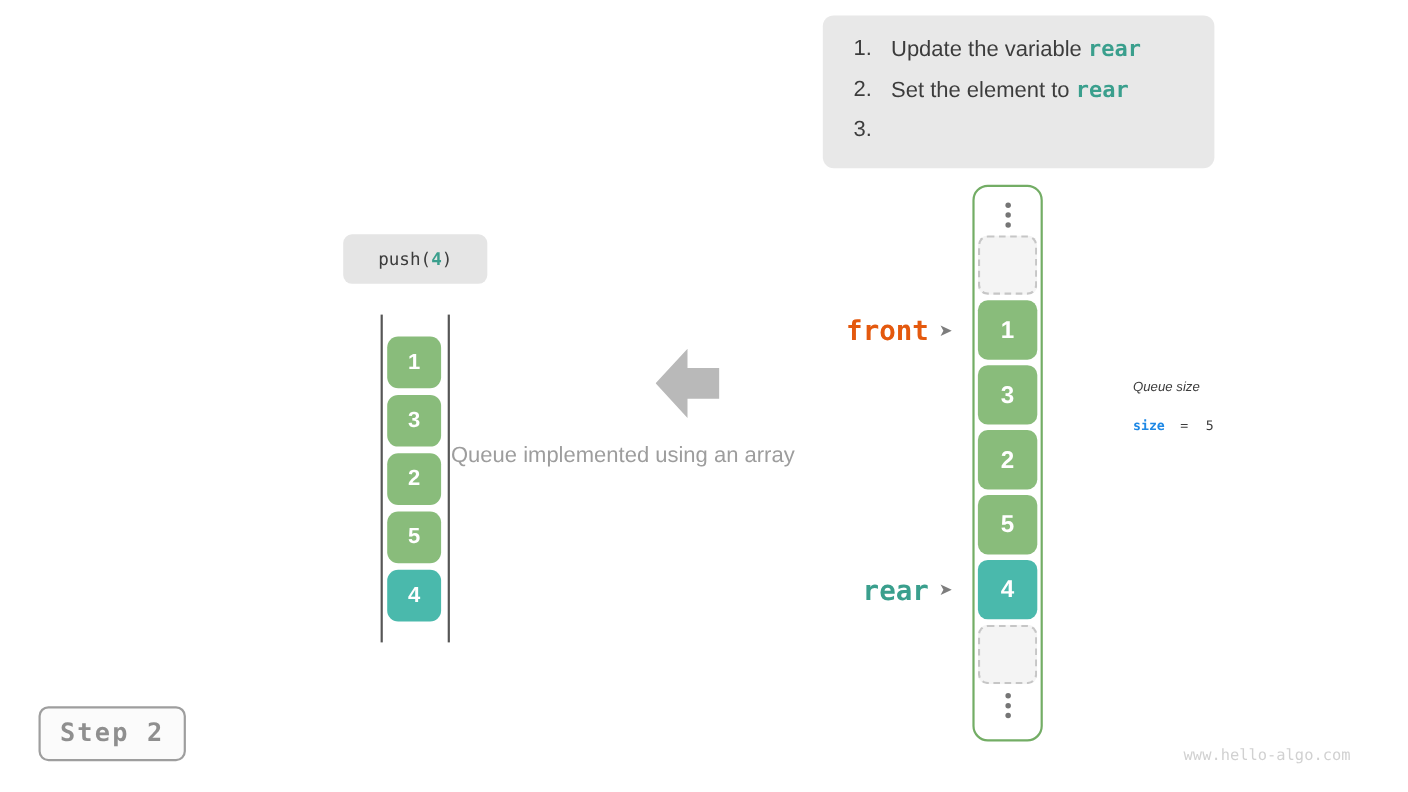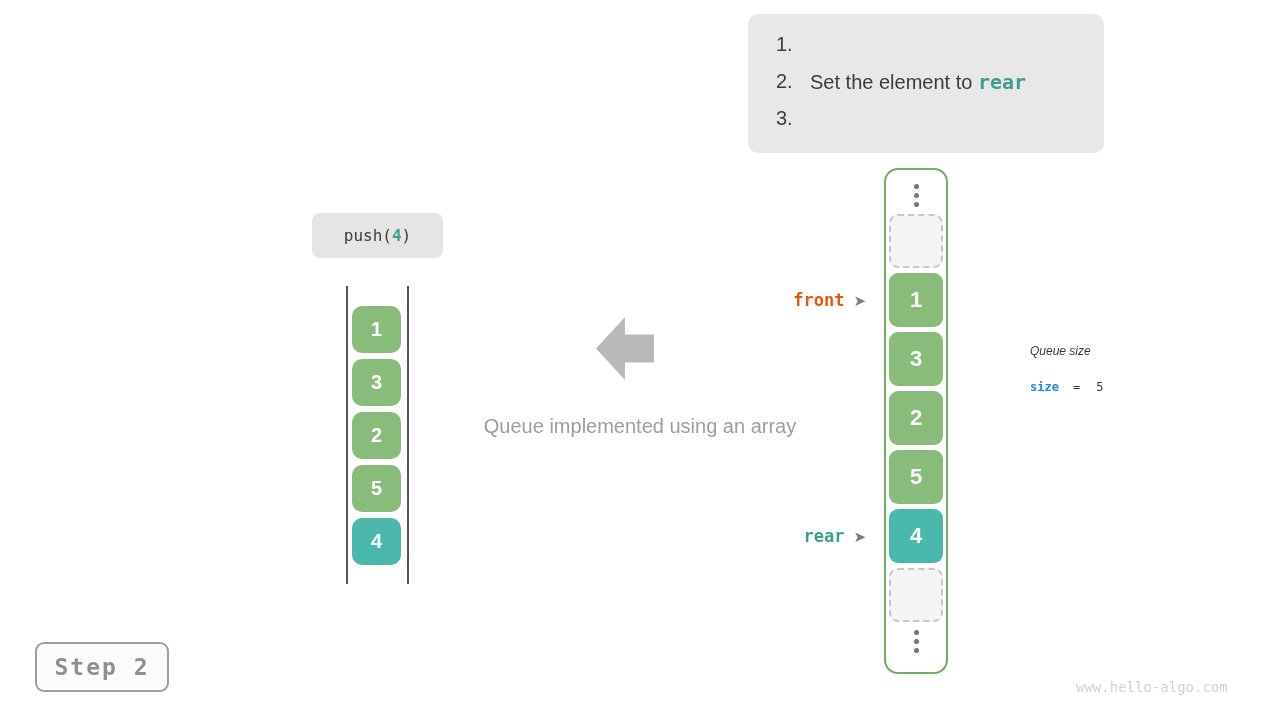--- a/index.html
+++ b/index.html
@@ -25,40 +25,40 @@
   .queue-line { position:absolute; top:286px; width:2px; height:298px; background:var(--line_dark); }
   .line-left { left:346px; } .line-right { left:407px; }
   .queue-stack { position:absolute; left:352px; top:306px; width:49px; display:flex; flex-direction:column; gap:6px; }
   .qcell { width:49px; height:47px; border-radius:10px; display:flex; align-items:center; justify-content:center;
     color:#ffffff; font-weight:bold; font-size:20px; }
   .green { background:var(--cell_green); }
   .tealc { background:var(--cell_teal); }
 
   
   .big-arrow { position:absolute; left:596px; top:317px; }
-  .caption { position:absolute; left:410px; top:403px; width:460px; text-align:center;
-    font-size:20px; color:var(--caption_gray);margin-top:12px; }
+  .caption { position:absolute; left:410px; top:403px; width:460px; 
+    font-size:20px; color:var(--caption_gray); }
 
   
   .array-col { position:absolute; left:884px; top:168px; width:64px; height:506px;
     border:2px solid var(--border_green); border-radius:14px; display:flex; flex-direction:column;
     align-items:center; padding-top:11px; }
   .dots { height:28px; display:flex; flex-direction:column; gap:4px; align-items:center; justify-content:center; }
   .dots i { width:5px; height:5px; border-radius:50%; background:var(--dot_gray); }
   .dots.bottom { margin-top:5px; }
   .acell { width:54px; height:54px; margin-top:5px; border-radius:9px; flex:none;
     display:flex; align-items:center; justify-content:center; color:#fff; font-weight:bold; font-size:22px; }
   .acell.empty { background:var(--dash_fill); border:2px dashed var(--dash_border); }
 
   
   .pointer { position:absolute; width:110px; height:28px; display:flex; justify-content:flex-end;
     align-items:center; gap:9px; }
   .front-pointer { left:756px; top:286px; }
   .rear-pointer { left:756px; top:522px; }
-  .ptr-label { font-family:"DejaVu Sans Mono", monospace; font-weight:bold; font-size:17px;text-align:right; }
+  .ptr-label { font-family:"DejaVu Sans Mono", monospace; font-weight:bold; font-size:25px;text-align:right; }
   .ptr-label.front { color:var(--front_orange); }
   .ptr-label.rear { color:var(--code_teal); }
   .ptr-arrow { font-size:15px; color:var(--ptr_arrow_gray); line-height:1; }
 
   
   .qsize-title { position:absolute; left:1030px; top:344px; font-size:12px; color:var(--text_dark);font-style:italic; }
   .qsize-line { position:absolute; left:1030px; top:380px; font-family:"DejaVu Sans Mono", monospace;
     font-size:12px; color:var(--text_dark); }
   .qsize-line .eq { margin-left:14px; }
   .qsize-line .val { margin-left:16px; }
@@ -74,20 +74,21 @@
     font-size:14px; color:var(--watermark_gray); }
 </style>
 </head>
 <body>
 
 <div class="canvas">
 
   <div class="instruction-box">
     <div class="ins-row">
       <span class="ins-num">1.</span>
+      <span><span>Update the variable </span><span class="code teal">rear</span><span></span></span>
     </div>
     <div class="ins-row">
       <span class="ins-num">2.</span>
       <span><span>Set the element to </span><span class="code teal">rear</span><span></span></span>
     </div>
     <div class="ins-row">
       <span class="ins-num">3.</span>
     </div>
   </div>
 

